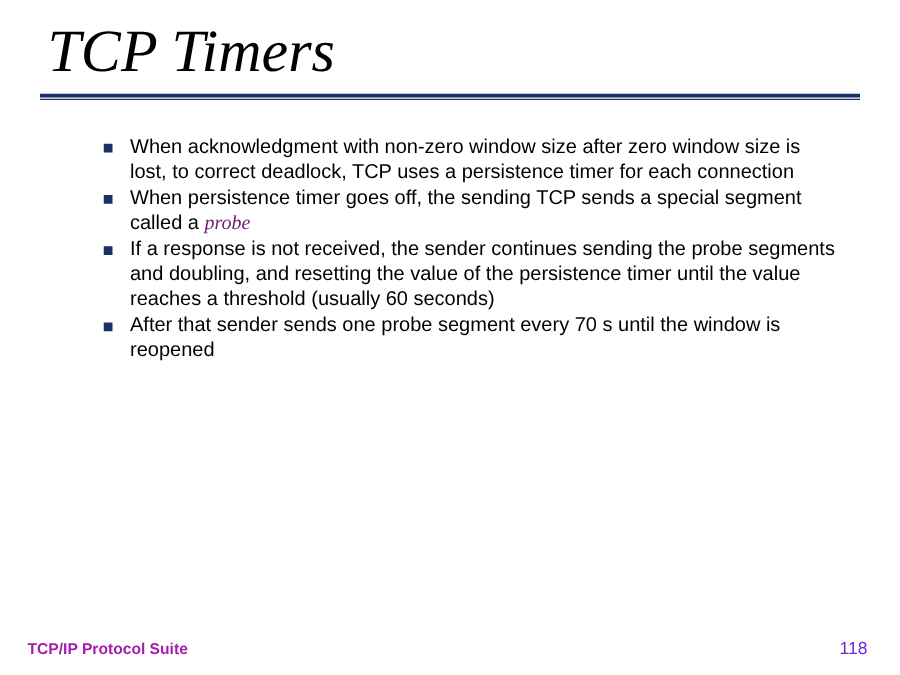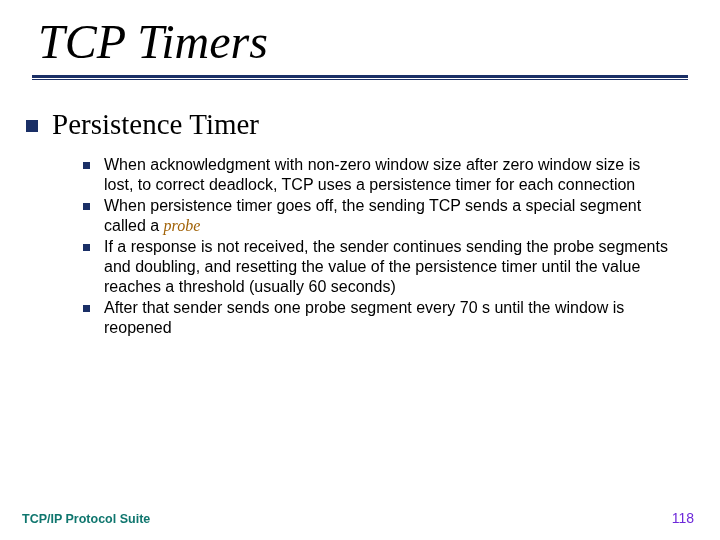--- a/index.html
+++ b/index.html
@@ -68,56 +68,52 @@
     flex-shrink: 0;
     margin-top: 7px;
     margin-right: 14px;
   }
   .l2 .text {
     font-size: 16px;
     font-family: Arial, Helvetica, sans-serif;
     color: #000;
   }
   .probe {
-    color: #a16207;
+    color: #701a75;
     font-style: italic;
     font-family: "Times New Roman", Times, serif;
   }
   .footer {
     position: absolute;
     bottom: 14px;
     left: 22px;
     right: 26px;
     display: flex;
     justify-content: space-between;
     align-items: baseline;
   }
   .footer-left {
     font-family: Arial, Helvetica, sans-serif;
     font-size: 12.5px;
     font-weight: bold;
-    color: #0f766e;
+    color: #a21caf;
   }
   .footer-right {
     font-family: Arial, Helvetica, sans-serif;
     font-size: 14px;
     color: #6d28d9;
   }
 </style>
 </head>
 <body>
 
 <div class="slide">
   <div class="title">TCP Timers</div>
   <div class="title-rule"></div>
 
-  <div class="l1">
-    <div class="bullet"></div>
-    <div class="text">Persistence Timer</div>
-  </div>
 
   <div class="l2-list">
     <div class="l2">
       <div class="bullet"></div>
       <div class="text">When acknowledgment with non-zero window size after zero window size is lost,  to correct deadlock, TCP uses a persistence timer for each connection</div>
     </div>
     <div class="l2">
       <div class="bullet"></div>
       <div class="text"><span>When persistence timer goes off, the sending TCP sends a special segment called a </span><span class="probe">probe</span></div>
     </div>

